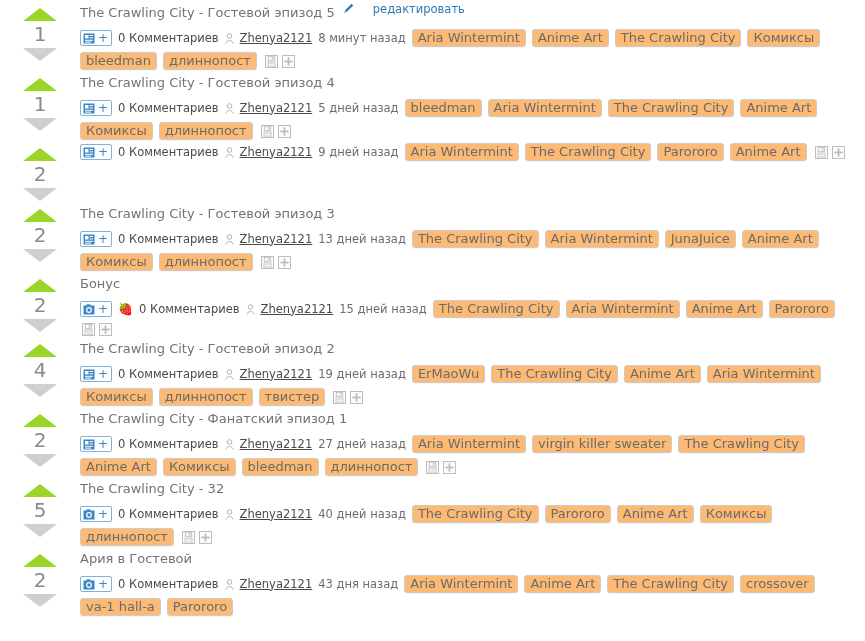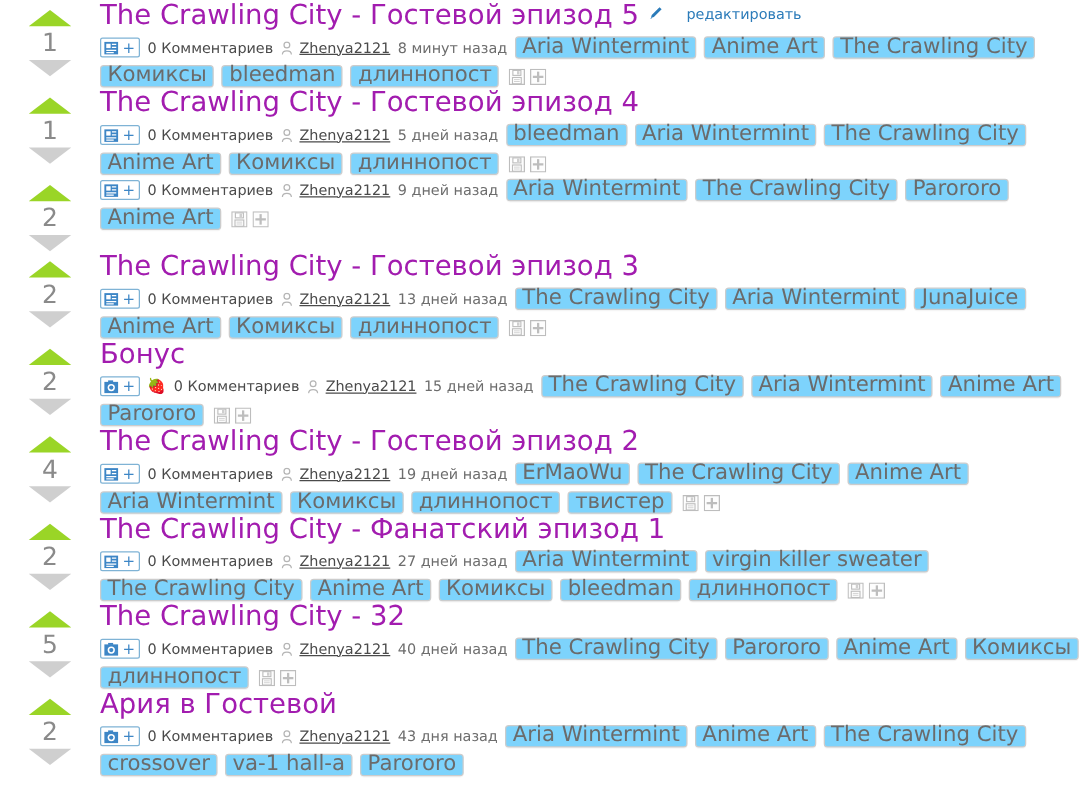--- a/index.html
+++ b/index.html
@@ -64,23 +64,23 @@
   }
   .title-row {
     display: flex;
     align-items: baseline;
     gap: 8px;
     margin: 0;
     padding: 0;
   }
   .title {
     font-family: "DejaVu Sans", "Liberation Sans", sans-serif;
-    font-size: 22px;
+    font-size: 13px;
     line-height: 26px;
-    color: #a21caf;
+    color: #737373;
     font-weight: 400;
     letter-spacing: 0px;
     cursor: pointer;
   }
   .edit-link {
     font-size: 11.5px;
     color: #2b7bb9;
     text-decoration: none;
     white-space: nowrap;
     cursor: pointer;
@@ -131,23 +131,23 @@
     text-decoration: underline;
     cursor: pointer;
     white-space: nowrap;
   }
   .timeago { color: #6d6d6d; white-space: nowrap; }
 
   .tag {
     display: inline-block;
     border: 1px solid #cccccc;
     border-radius: 3px;
-    background: #7dd3fc;
+    background: #fdba74;
     color: #6b6b6b;
-    font-size: 17px;
+    font-size: 13px;
     line-height: 13px;
     padding: 1px 5px 2px 5px;
     white-space: nowrap;
     cursor: pointer;
     box-shadow: 0 1px 0 rgba(0,0,0,0.04);
   }
   .mini-icon {
     display: inline-block;
     width: 13px; height: 13px;
     cursor: pointer;

